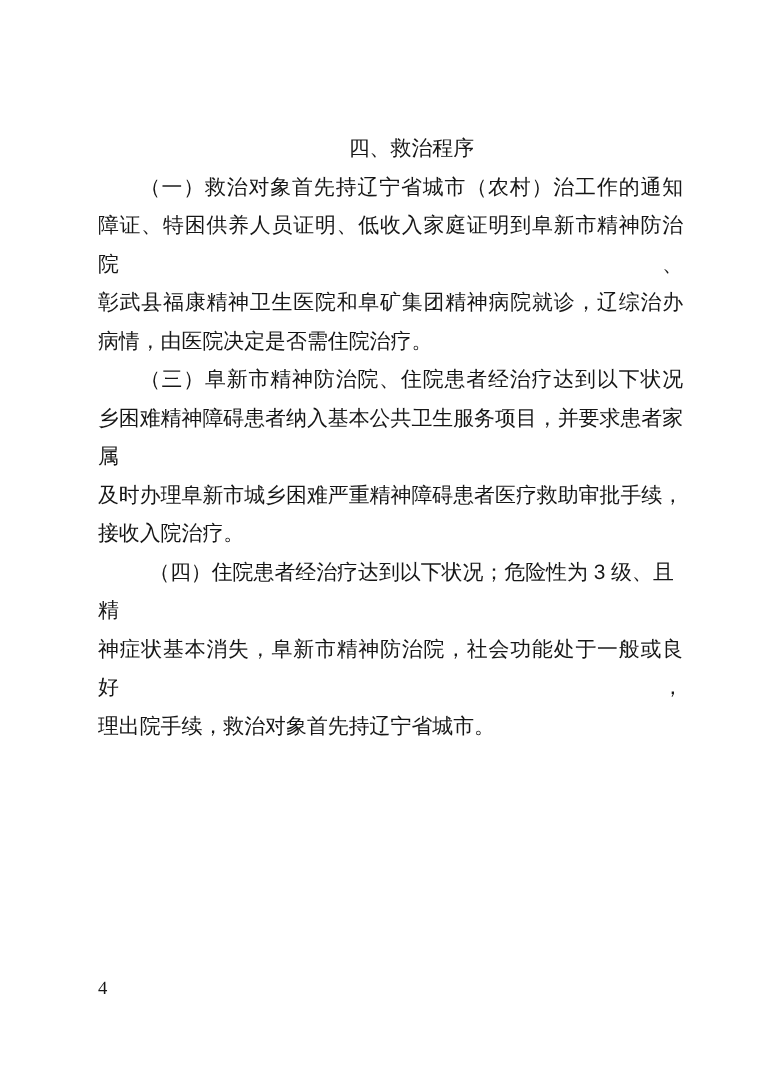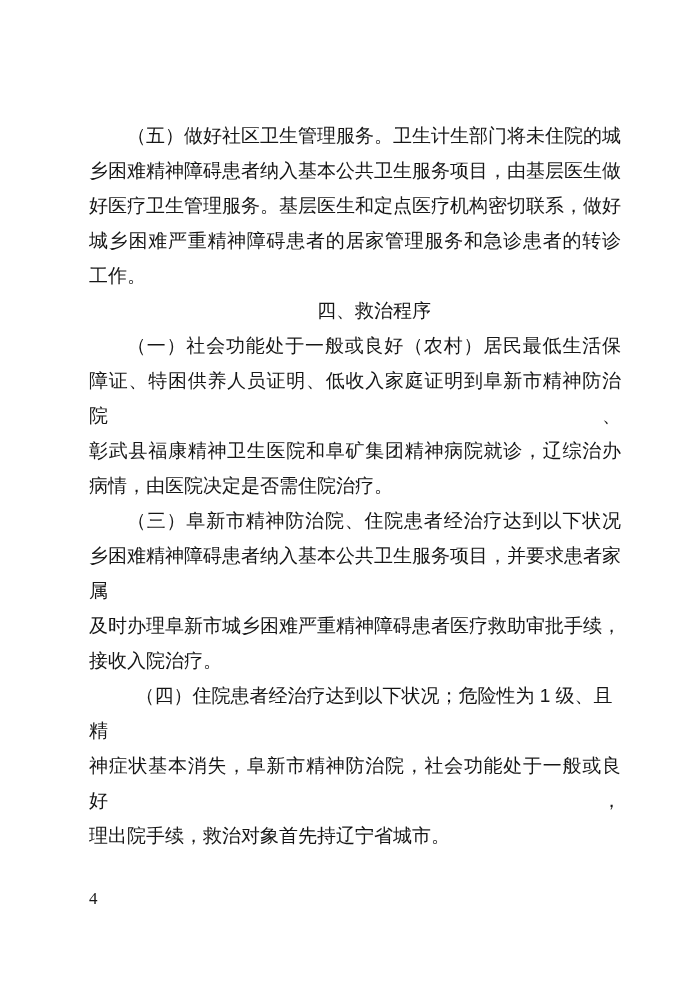--- a/index.html
+++ b/index.html
@@ -53,49 +53,42 @@
     font-family: "Liberation Serif", serif;
     color: #161616;
   }
 </style>
 </head>
 <body>
 
 <div class="page">
   <div class="textblock">
 
-    <div class="para">
-      <div class="line j indent">（五）做好社区卫生管理服务。卫生计生部门将未住院的城</div>
-      <div class="line j">乡困难精神障碍患者纳入基本公共卫生服务项目，由基层医生做</div>
-      <div class="line j">好医疗卫生管理服务。基层医生和定点医疗机构密切联系，做好</div>
-      <div class="line j">城乡困难严重精神障碍患者的居家管理服务和急诊患者的转诊</div>
-      <div class="line">工作。</div>
-    </div>
 
     <div class="para">
       <div class="line indent">四、救治程序</div>
     </div>
 
     <div class="para">
-      <div class="line j indent">（一）社会功能处于一般或良好（农村）居民最低生活保</div>
+      <div class="line j indent">（一）救治对象首先持辽宁省城市（农村）治工作的通知</div>
       <div class="line j">障证、特困供养人员证明、低收入家庭证明到阜新市精神防治院、</div>
       <div class="line j">彰武县福康精神卫生医院和阜矿集团精神病院就诊，辽综治办</div>
       <div class="line">病情，由医院决定是否需住院治疗。</div>
     </div>
 
 
     <div class="para">
       <div class="line j indent">（三）阜新市精神防治院、住院患者经治疗达到以下状况</div>
       <div class="line j">乡困难精神障碍患者纳入基本公共卫生服务项目，并要求患者家属</div>
       <div class="line j">及时办理阜新市城乡困难严重精神障碍患者医疗救助审批手续，</div>
       <div class="line">接收入院治疗。</div>
     </div>
 
     <div class="para">
-      <div class="line j indent">（四）住院患者经治疗达到以下状况；危险性为 1 级、且精</div>
+      <div class="line j indent">（四）住院患者经治疗达到以下状况；危险性为 3 级、且精</div>
       <div class="line j">神症状基本消失，阜新市精神防治院，社会功能处于一般或良好，</div>
       <div class="line">理出院手续，救治对象首先持辽宁省城市。</div>
     </div>
 
   </div>
 
   <div class="pagenum">4</div>
 </div>
 
 </body></html>

